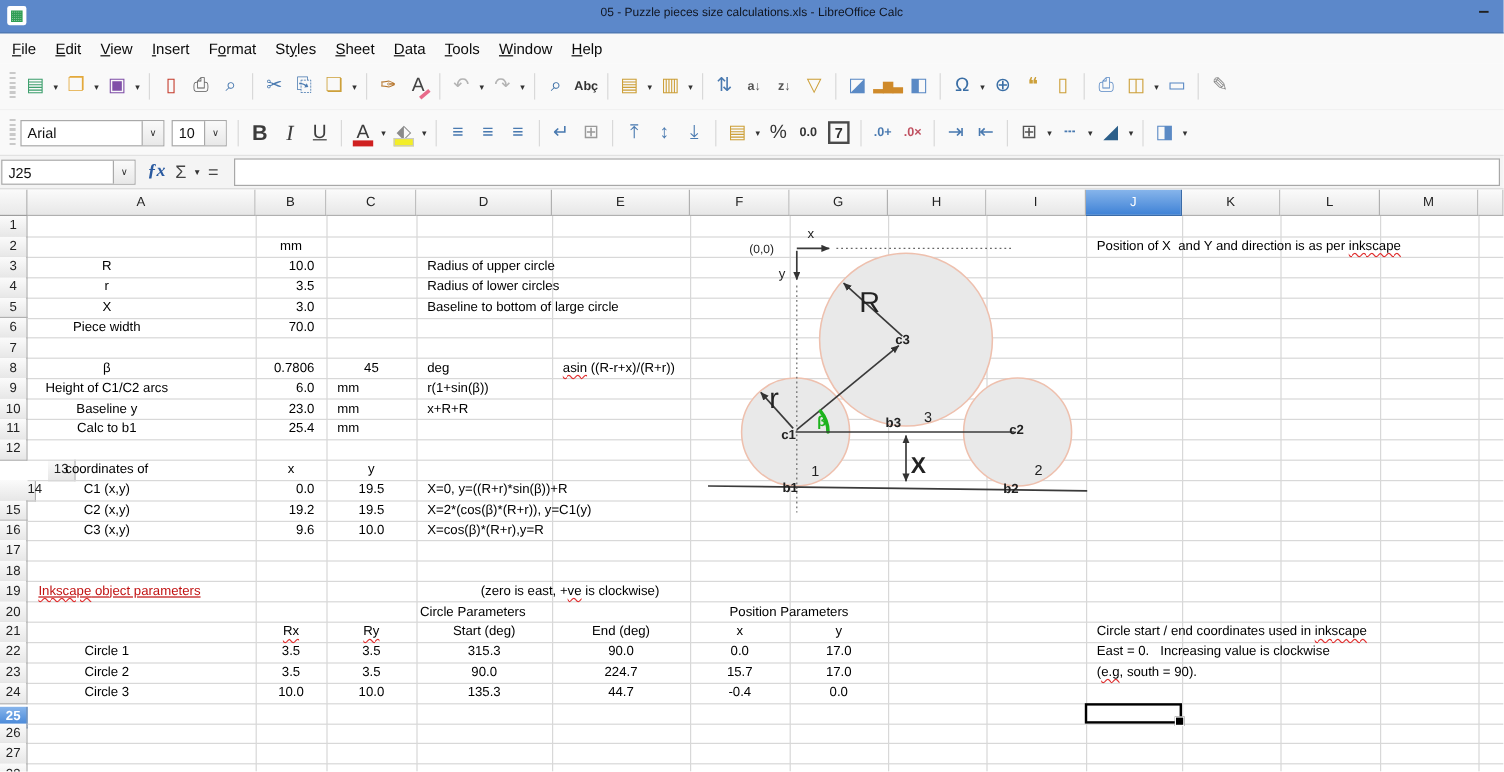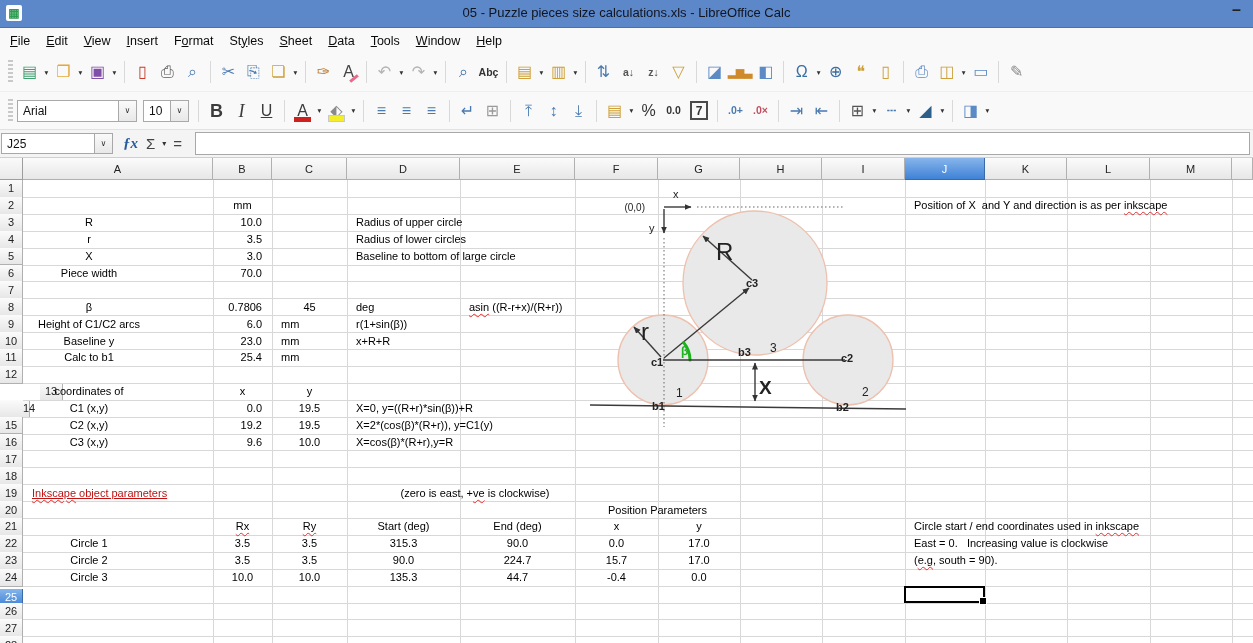--- a/index.html
+++ b/index.html
@@ -2,21 +2,21 @@
 <html><head>
 <meta charset="utf-8">
 <style>
   html,body{margin:0;padding:0}
   body{width:1253px;height:643px;overflow:hidden;position:relative;background:#fff;
        font-family:"Liberation Sans",sans-serif;-webkit-font-smoothing:antialiased}
   
   .titlebar{position:absolute;left:0;top:0;width:100%;height:27px;background:#5c88ca;border-bottom:1px solid #4a71a8}
   .app-icon{position:absolute;left:6px;top:5px;width:16px;height:16px;background:#fff;border-radius:2px;
             color:#2e9e54;font-size:12px;line-height:16px;text-align:center;font-weight:bold}
-  .wtitle{position:absolute;left:0;right:0;top:5px;text-align:center;font-size:13px;color:#101520}
+  .wtitle{position:absolute;left:0;right:0;top:5px;text-align:center;font-size:10px;color:#101520}
   .minbtn{position:absolute;right:12px;top:1px;font-size:16px;font-weight:bold;color:#202020}
   
   .menubar{position:absolute;left:0;top:28px;width:100%;height:25px;background:#f9f9f9;display:flex;align-items:center;padding-left:2px;box-sizing:border-box}
   .menu-item{font-size:12.5px;color:#0a0a0a;padding:3px 8px;white-space:pre}
   
   .toolbar{position:absolute;left:0;width:100%;background:#f9f9f9;display:flex;align-items:center;box-sizing:border-box}
   #toolbar-main{top:53px;height:39px;padding-left:8px;border-bottom:1px solid #efefef}
   #toolbar-format{top:92px;height:38px;padding-left:8px;border-bottom:1px solid #e2e2e2}
   .grip{width:5px;height:24px;margin-right:4px;
         background:repeating-linear-gradient(to bottom,#c9c9c9 0 2px,transparent 2px 4px)}
@@ -253,21 +253,21 @@
     <div class="rowhdr" style="left: 0px; top: 258.6px; width: 23px; height: 17.9px;">15</div>
     <div class="rowhdr" style="left: 0px; top: 275.5px; width: 23px; height: 17.9px;">16</div>
     <div class="rowhdr" style="left: 0px; top: 292.4px; width: 23px; height: 17.9px;">17</div>
     <div class="rowhdr" style="left: 0px; top: 309.3px; width: 23px; height: 17.9px;">18</div>
     <div class="rowhdr" style="left: 0px; top: 326.2px; width: 23px; height: 17.9px;">19</div>
     <div class="rowhdr" style="left: 0px; top: 343.1px; width: 23px; height: 17.9px;">20</div>
     <div class="rowhdr" style="left: 0px; top: 360px; width: 23px; height: 17.9px;">21</div>
     <div class="rowhdr" style="left: 0px; top: 376.9px; width: 23px; height: 17.9px;">22</div>
     <div class="rowhdr" style="left: 0px; top: 393.8px; width: 23px; height: 17.9px;">23</div>
     <div class="rowhdr" style="left: 0px; top: 410.7px; width: 23px; height: 17.9px;">24</div>
-    <div class="rowhdr active" style="left: 0px; top: 431px; width: 23px; height: 17.9px;">25</div>
+    <div class="rowhdr active" style="left: 0px; top: 431px; width: 23px; height: 17.9px; font-weight: bold;">25</div>
     <div class="rowhdr" style="left: 0px; top: 444.5px; width: 23px; height: 17.9px;">26</div>
     <div class="rowhdr" style="left: 0px; top: 461.4px; width: 23px; height: 17.9px;">27</div>
     <div class="rowhdr" style="left: 0px; top: 478.3px; width: 23px; height: 17.9px;">28</div>
     <div class="vline" style="left: 213px; top: 22px; width: 1px; height: 463px;"></div>
     <div class="vline" style="left: 272px; top: 22px; width: 1px; height: 463px;"></div>
     <div class="vline" style="left: 347px; top: 22px; width: 1px; height: 463px;"></div>
     <div class="vline" style="left: 460px; top: 22px; width: 1px; height: 463px;"></div>
     <div class="vline" style="left: 575px; top: 22px; width: 1px; height: 463px;"></div>
     <div class="vline" style="left: 658px; top: 22px; width: 1px; height: 463px;"></div>
     <div class="vline" style="left: 740px; top: 22px; width: 1px; height: 463px;"></div>
@@ -343,20 +343,21 @@
     <div class="cell c" style="left: 23px; top: 258.6px; width: 132px; height: 16.9px;"><span>C2 (x,y)</span></div>
     <div class="cell r" style="left: 213px; top: 258.6px; width: 59px; height: 16.9px;"><span>19.2</span></div>
     <div class="cell c" style="left: 272px; top: 258.6px; width: 75px; height: 16.9px;"><span>19.5</span></div>
     <div class="cell l" style="left: 347px; top: 258.6px; width: 113px; height: 16.9px;"><span>X=2*(cos(β)*(R+r)), y=C1(y)</span></div>
     <div class="cell c" style="left: 23px; top: 275.5px; width: 132px; height: 16.9px;"><span>C3 (x,y)</span></div>
     <div class="cell r" style="left: 213px; top: 275.5px; width: 59px; height: 16.9px;"><span>9.6</span></div>
     <div class="cell c" style="left: 272px; top: 275.5px; width: 75px; height: 16.9px;"><span>10.0</span></div>
     <div class="cell l" style="left: 347px; top: 275.5px; width: 113px; height: 16.9px;"><span>X=cos(β)*(R+r),y=R</span></div>
     <div class="cell l redlink" style="left: 23px; top: 326.2px; width: 190px; height: 16.9px;"><span class="sq">Inkscape</span><span> object parameters</span></div>
     <div class="cell c" style="left: 347px; top: 326.2px; width: 228px; height: 16.9px; padding-left: 28px;"><span>(zero is east, +</span><span class="sq">ve</span><span> is clockwise)</span></div>
+    <div class="cell c" style="left: 213px; top: 343.1px; width: 362px; height: 16.9px;"><span>Circle Parameters</span></div>
     <div class="cell c" style="left: 575px; top: 343.1px; width: 165px; height: 16.9px;"><span>Position Parameters</span></div>
     <div class="cell c" style="left: 213px; top: 360px; width: 59px; height: 16.9px;"><span class="sq">Rx</span></div>
     <div class="cell c" style="left: 272px; top: 360px; width: 75px; height: 16.9px;"><span class="sq">Ry</span></div>
     <div class="cell c" style="left: 347px; top: 360px; width: 113px; height: 16.9px;"><span>Start (deg)</span></div>
     <div class="cell c" style="left: 460px; top: 360px; width: 115px; height: 16.9px;"><span>End (deg)</span></div>
     <div class="cell c" style="left: 575px; top: 360px; width: 83px; height: 16.9px;"><span>x</span></div>
     <div class="cell c" style="left: 658px; top: 360px; width: 82px; height: 16.9px;"><span>y</span></div>
     <div class="cell l" style="left: 905px; top: 360px; width: 80px; height: 16.9px;"><span>Circle start / end coordinates used in </span><span class="sq">inkscape</span></div>
     <div class="cell c" style="left: 23px; top: 376.9px; width: 132px; height: 16.9px;"><span>Circle 1</span></div>
     <div class="cell c" style="left: 213px; top: 376.9px; width: 59px; height: 16.9px;"><span>3.5</span></div>

